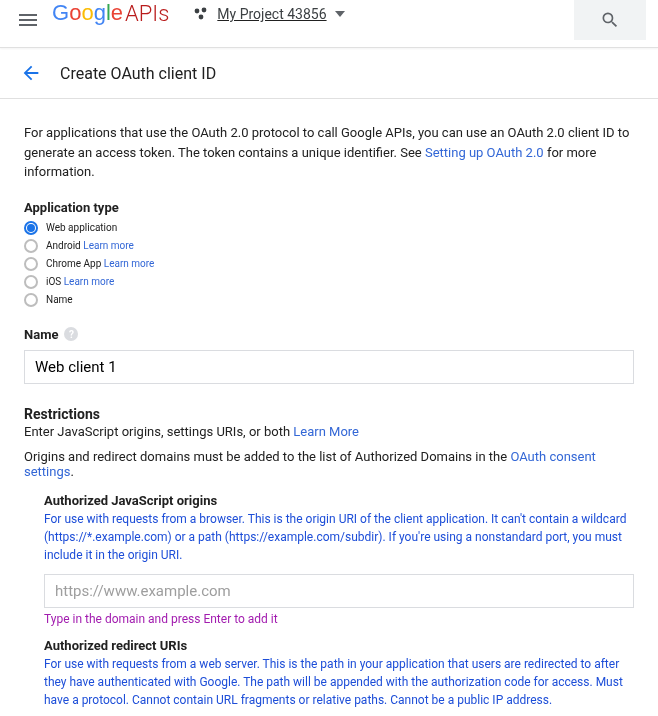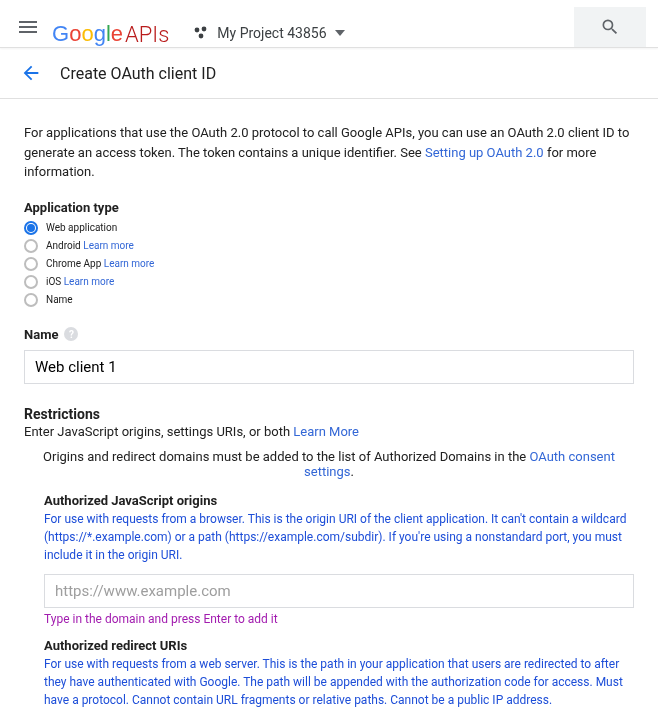--- a/index.html
+++ b/index.html
@@ -5,21 +5,21 @@
   * { box-sizing: border-box; margin: 0; padding: 0; }
   body {
     font-family: Roboto, Arial, sans-serif;
     font-size: 13px;
     color: #212121;
     width: 658px;
     background: #fff;
   }
   .topbar {
     display: flex;
-    align-items: flex-end;
+    align-items: flex-start;
     height: 48px;
     padding: 0 8px;
     border-bottom: 1px solid #e0e0e0;
     box-shadow: 0 1px 2px rgba(0,0,0,0.05);
   }
   .menu-icon {
     width: 24px; height: 24px;
     padding: 8px;
     box-sizing: content-box;
     cursor: pointer;
@@ -39,20 +39,21 @@
   .g-red { color: #EA4335; }
   .g-yellow { color: #FBBC05; }
   .g-green { color: #34A853; }
   .apis-text { color: #b91c1c; font-size: 22px; font-weight: 300; margin-left: 2px;}
   .project-selector {
     display: flex;
     align-items: center;
     margin-left: 16px;
     padding: 6px 8px;
     cursor: pointer;
+    text-decoration: underline;
   }
   .project-cluster {
     width: 16px; height: 16px;
     margin-right: 8px;
   }
   .project-name { font-size: 14px; color: #3c4043; }
   .dropdown-caret { margin-left: 8px; fill: #5f6368; }
   .spacer { flex: 1; }
   .search-area {
     width: 72px; height: 40px;
@@ -154,21 +155,20 @@
   }
   .section-desc {
     font-size: 13px;
     color: #212121;
     margin-bottom: 10px;
   }
   .section-note {
     font-size: 13px;
     color: #212121;
     margin-bottom: 14px;
-    text-align: center;
   }
 
   .indented { margin-left: 20px; }
 
   .sub-label {
     font-weight: 700;
     font-size: 13px;
     margin-bottom: 2px;
   }
   .sub-desc {

